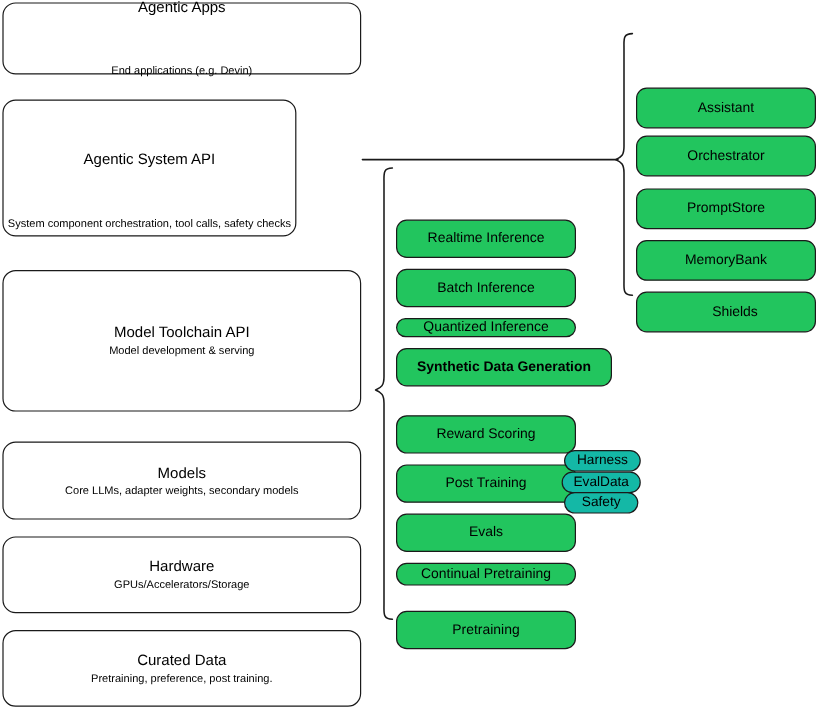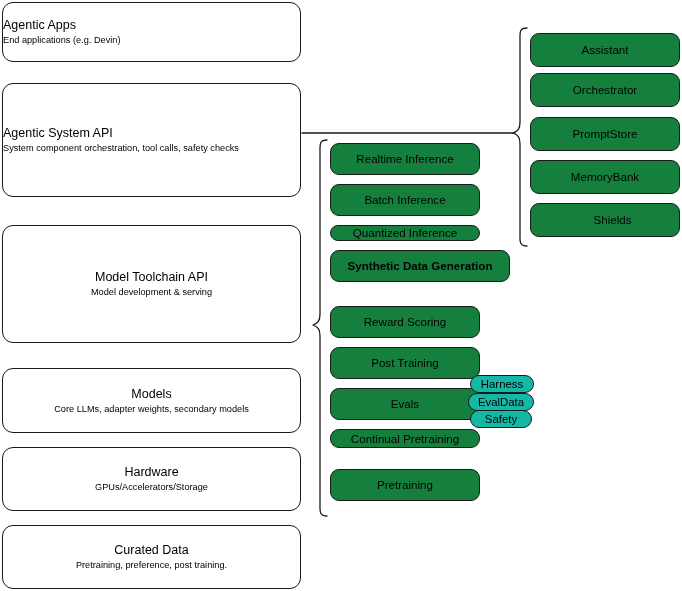--- a/index.html
+++ b/index.html
@@ -44,37 +44,39 @@
   }
 
   
   .box.text-top{
     justify-content:flex-start;
   }
   .box.text-top .inner{
     width:100%;
     display:flex;
     flex-direction:column;
-    align-items:flex-start;
+    align-items:center;
+    gap:38px;
   }
 
   
   .chip{
     position:absolute;
     box-sizing:border-box;
     border:1.3px solid #1a1a1a;
     border-radius:9px;
-    background:#15803d;
+    background:#22c55e;
     display:flex;
     align-items:center;
     justify-content:center;
     font-size:11.6px;
     line-height:14px;
     white-space:nowrap;
     color:#000;
+    margin-top:40px;
   }
 
   
   .pill{
     position:absolute;
     box-sizing:border-box;
     border:1.3px solid #1a1a1a;
     border-radius:999px;
     background:#14b8a6;
     display:flex;
@@ -130,21 +132,21 @@
              C 320 511, 319 516, 327 516"></path>
   </svg>
 
   <div class="box text-top" style="left:2px; top:2px; width:299px; height:60px; justify-content:center;">
     <div class="inner">
       <div class="title">Agentic Apps</div>
       <div class="sub">End applications (e.g. Devin)</div>
     </div>
   </div>
 
-  <div class="box text-top" style="left:2px; top:83px; width:299px; height:114px; padding-top:42px;">
+  <div class="box text-top" style="left:2px; top:83px; width:245px; height:114px; padding-top:42px;">
     <div class="inner">
       <div class="title">Agentic System API</div>
       <div class="sub">System component orchestration, tool calls, safety checks</div>
     </div>
   </div>
 
   <div class="box" style="left:2px; top:225px; width:299px; height:118px;">
     <div class="title">Model Toolchain API</div>
     <div class="sub">Model development &amp; serving</div>
   </div>

